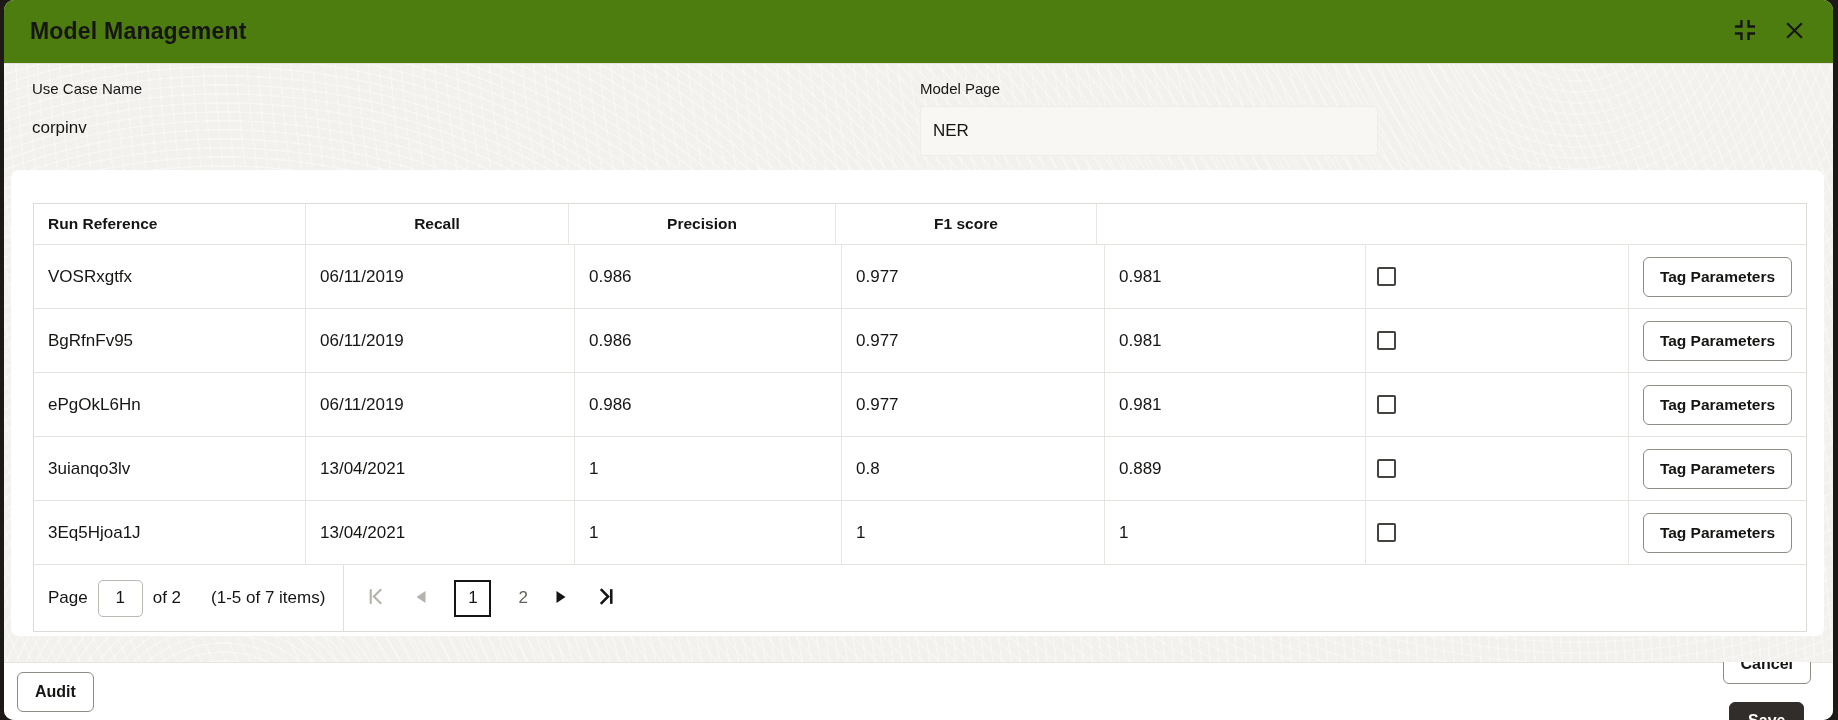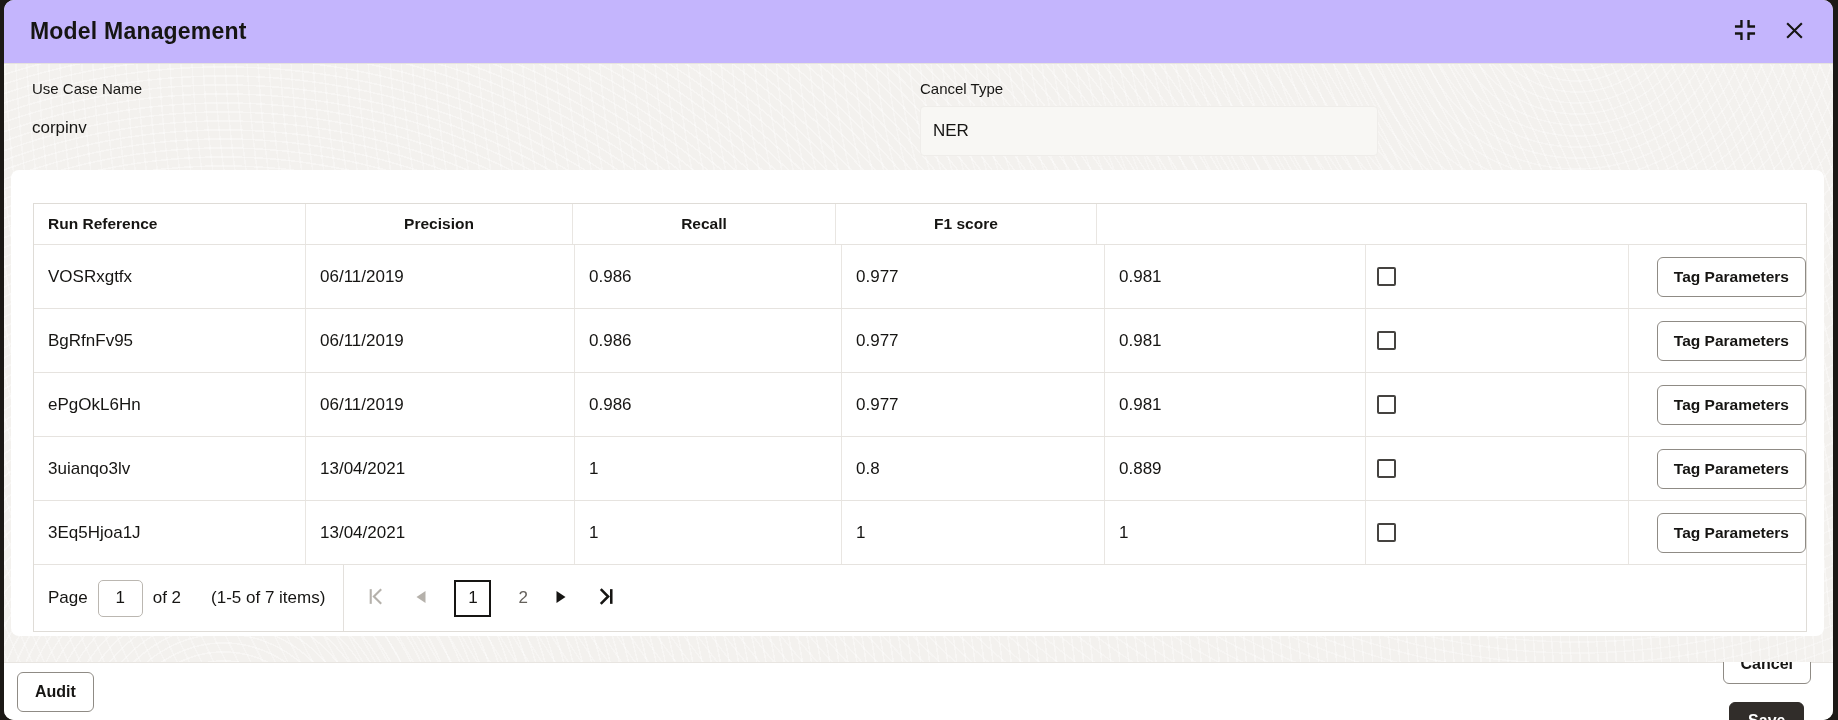--- a/index.html
+++ b/index.html
@@ -13,21 +13,21 @@
   }
   .modal {
     position: absolute; left: 4px; top: 0; width: 1829px; height: 720px;
     background: #f3f1ee;
     border-radius: 10px;
     overflow: hidden;
     display: flex; flex-direction: column;
   }
   
   .modal-header {
-    flex: none; height: 64px; background: #c4b5fd;
+    flex: none; height: 64px; background: #4d7c0f;
     display: flex; align-items: center;
     padding: 0 26px;
     border-bottom: 1px solid #e6e3df;
   }
   .modal-title { font-size: 23px; font-weight: bold; letter-spacing: .2px; }
   .header-actions { margin-left: auto; display: flex; align-items: center; gap: 22px; }
   .icon-btn { background: none; border: none; cursor: pointer; display: flex; align-items: center; justify-content: center; padding: 2px; }
   
   .modal-body {
     flex: 1; position: relative;
@@ -54,21 +54,21 @@
     position: absolute; left: 22px; top: 33px; width: 1774px;
     border: 1px solid #dfdcd7;
   }
   .trow { display: flex; border-top: 1px solid #e6e3df; }
   .trow.head { border-top: none; }
   .cell {
     flex: none; border-right: 1px solid #e9e6e2;
     padding-left: 14px; display: flex; align-items: center;
     font-size: 17px; color: #161513; overflow: hidden; white-space: nowrap;
   }
-  .cell:last-child { border-right: none; justify-content: flex-end; }
+  .cell:last-child { border-right: none; }
   .c0 { width: 272px; } .c1 { width: 269px; } .c2 { width: 267px; }
   .c3 { width: 263px; } .c4 { width: 261px; } .c5 { width: 263px; } .c6 { width: 177px; justify-content: center; padding-left: 0; }
   .head .cell { height: 40px; font-size: 15.5px; font-weight: bold; }
   .head .c2, .head .c3, .head .c4, .head .c5 { justify-content: center; padding-left: 0; }
   .trow.data .cell { height: 63px; }
   .checkbox {
     width: 19px; height: 19px; border: 2px solid #454340; border-radius: 2px;
     background: #fff; margin-left: -3px; cursor: pointer;
   }
   .tag-btn {
@@ -136,30 +136,30 @@
         </span>
       </button>
     </div>
   </div>
 
   <div class="modal-body">
 
     <div class="field-label label-usecase">Use Case Name</div>
     <div class="value-usecase">corpinv</div>
 
-    <div class="field-label label-modeltype">Cancel Type</div>
+    <div class="field-label label-modeltype">Model Page</div>
     <div class="field-disabled">NER</div>
 
     <div class="card">
       <div class="dtable">
 
         <div class="trow head">
           <div class="cell c0">Run Reference</div>
+          <div class="cell c3">Recall</div>
           <div class="cell c2">Precision</div>
-          <div class="cell c3">Recall</div>
           <div class="cell c4">F1 score</div>
           <div class="cell c6"></div>
         </div>
 
         <div class="trow data">
           <div class="cell c0">VOSRxgtfx</div>
           <div class="cell c1">06/11/2019</div>
           <div class="cell c2">0.986</div>
           <div class="cell c3">0.977</div>
           <div class="cell c4">0.981</div>

